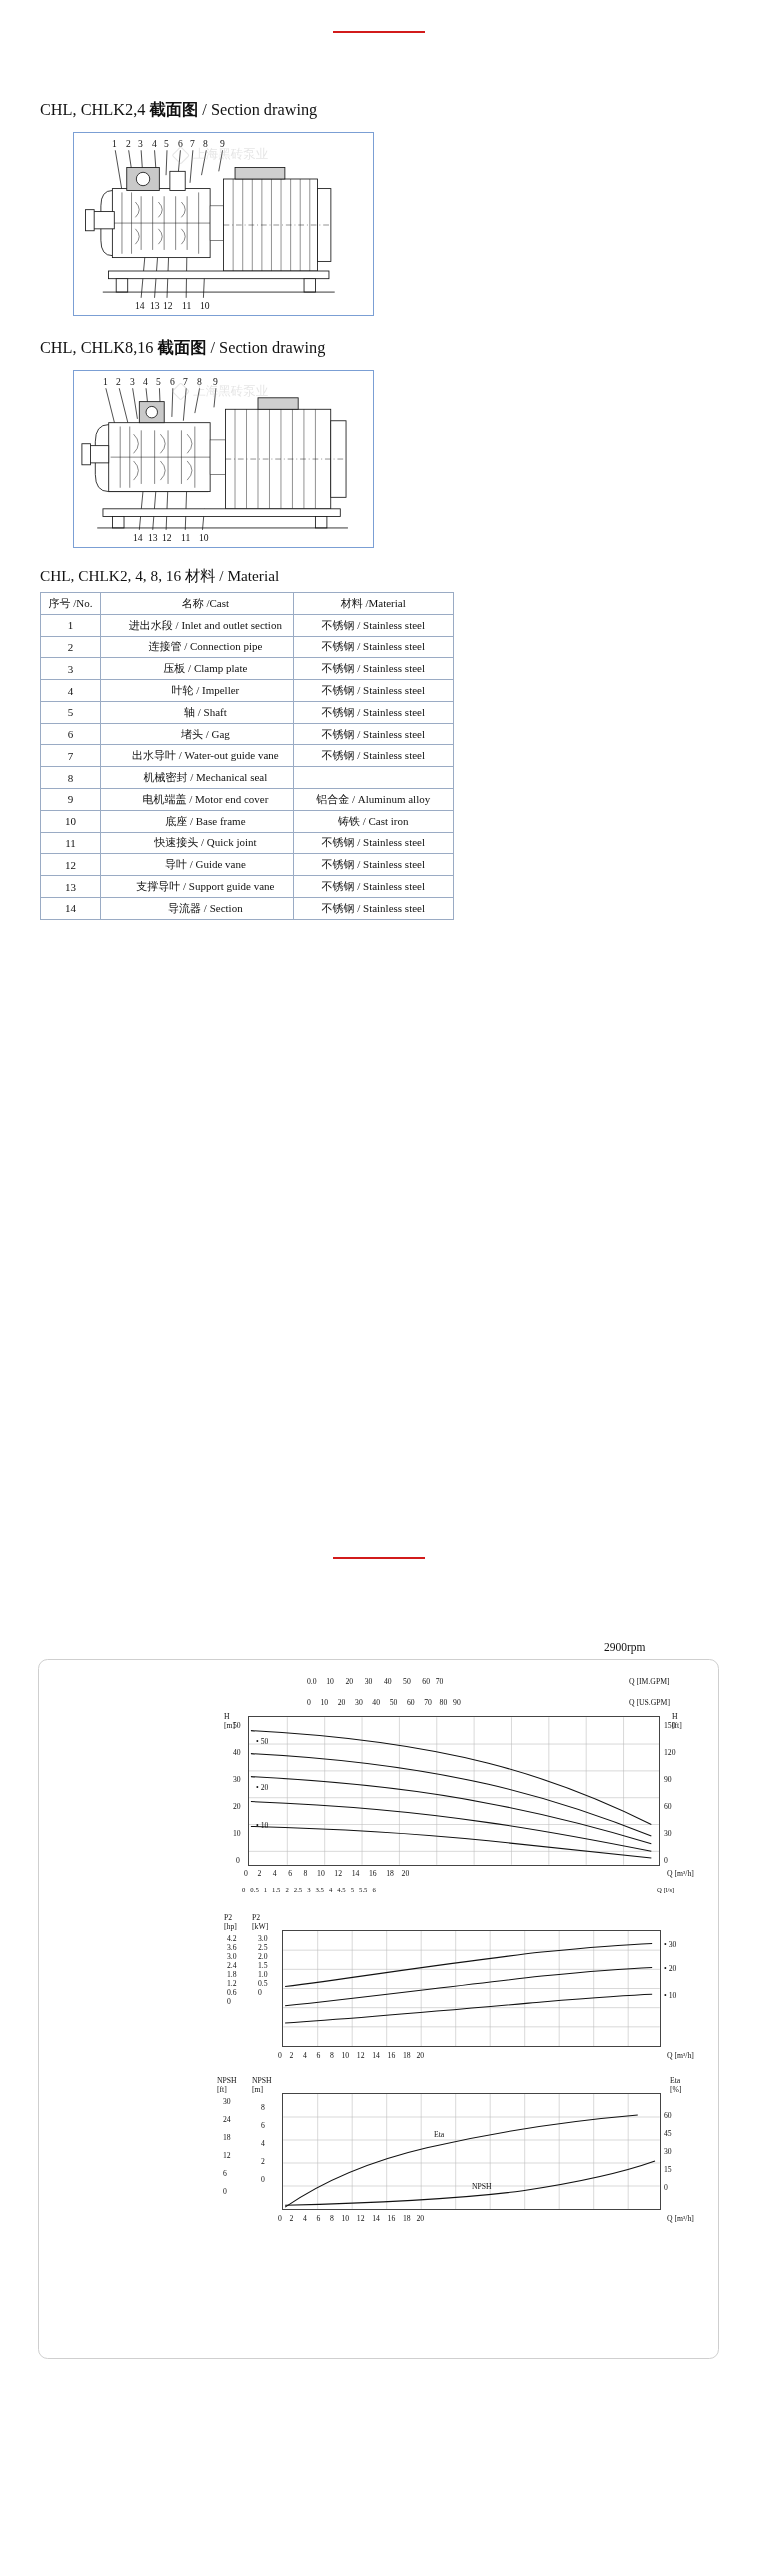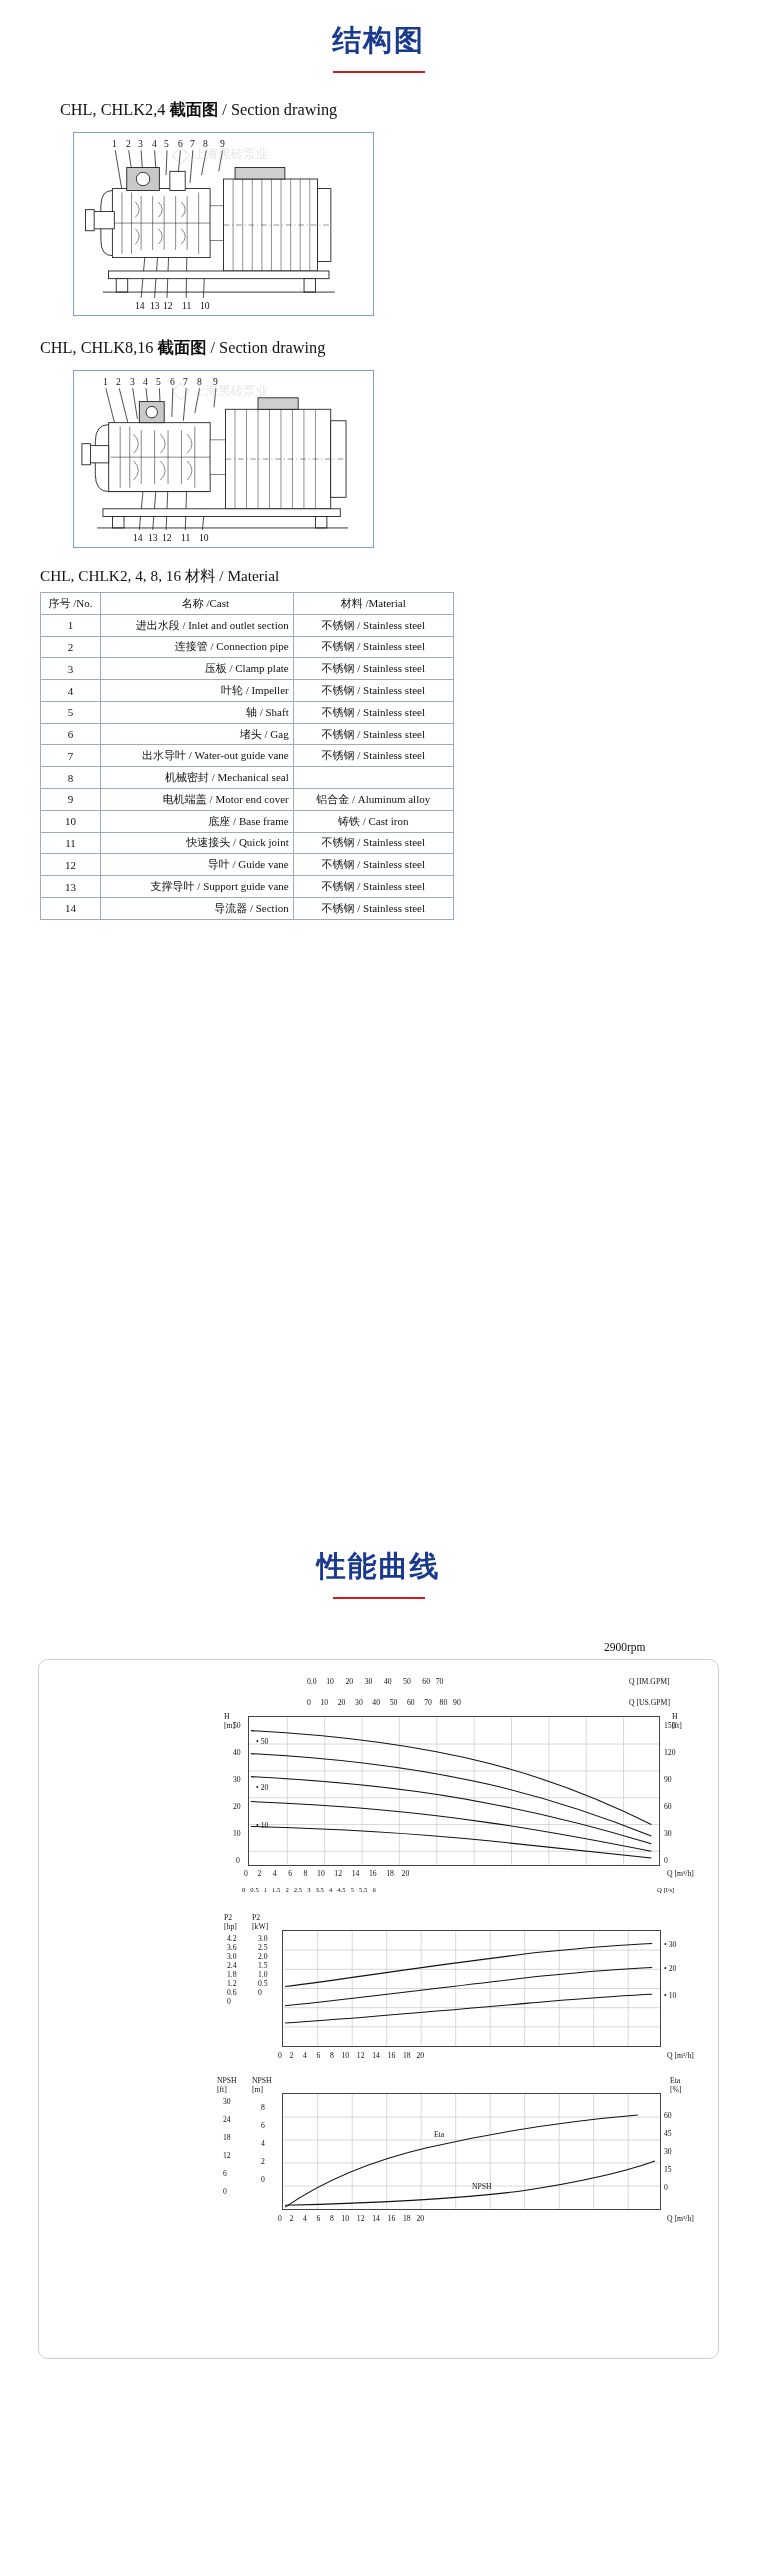--- a/index.html
+++ b/index.html
@@ -85,21 +85,21 @@
     color: #111;
   }
   table.mat th, table.mat td {
     border: 1px solid #9aabc4;
     padding: 2.9px 3.8px;
     text-align: center;
     height: 20px;
   }
   table.mat th { font-weight: normal; }
   table.mat td.c-no { width: 63px; }
-  table.mat td.c-name, table.mat th.c-name { width: 203px; text-align: right; padding-left: 21px;}
+  table.mat td.c-name, table.mat th.c-name { width: 203px; text-align: center; padding-left: 21px;}
   table.mat td.c-mat, table.mat th.c-mat { width: 170px; }
   table.mat th.c-no { width: 63px; }
 
   
   .curve-card {
     position: absolute;
     border: 1px solid #cfcfcf;
     border-radius: 9.6px;
     background: #fff;
   }
@@ -139,25 +139,24 @@
     color: #111;
   }
   svg { display: block; }
 </style>
 </head>
 <body>
 
 <div class="page">
 
   <div id="title1">
-    <div class="section-title">结构图</div>
     <div class="title-underline"></div>
   </div>
 
-  <div class="sub-heading" style="left:40px; top:99px;margin-left:20px;">
+  <div class="sub-heading" style="left:40px; top:99px;">
     <span>CHL, CHLK2,4 </span><b>截面图</b><span> / Section drawing</span>
   </div>
 
   <div class="draw-frame" style="left:73px; top:132px; width:301px; height:184px;">
     <div class="wm" style="left:92px; top:13.4px;"><span class="wm-mark"></span><span>上海黑砖泵业</span></div>
     <svg width="301" height="184" viewBox="0 0 314 192">
       <g stroke="#1a1a1a" fill="none" stroke-width="0.8">
 
         <line x1="43" y1="18" x2="50" y2="60"></line>
         <line x1="57" y1="18" x2="62" y2="52"></line>
@@ -406,21 +405,20 @@
         </tr>
       <tr>
           <td class="c-no">14</td>
           <td class="c-name">导流器 / Section</td>
           <td class="c-mat">不锈钢 / Stainless steel</td>
         </tr>
     </tbody>
   </table>
 
   <div id="title2">
-    <div class="section-title">性能曲线</div>
     <div class="title-underline"></div>
   </div>
 
   <div class="rpm-label" style="left:604px; top:1641px;">2900rpm</div>
 
   <div class="curve-card" style="left:38px; top:1659px; width:681px; height:700px;">
 
     <div class="axis-lbl" style="left:268px; top:17px;">0.0&nbsp;&nbsp;&nbsp;&nbsp;&nbsp;10&nbsp;&nbsp;&nbsp;&nbsp;&nbsp;&nbsp;20&nbsp;&nbsp;&nbsp;&nbsp;&nbsp;&nbsp;30&nbsp;&nbsp;&nbsp;&nbsp;&nbsp;&nbsp;40&nbsp;&nbsp;&nbsp;&nbsp;&nbsp;&nbsp;50&nbsp;&nbsp;&nbsp;&nbsp;&nbsp;&nbsp;60&nbsp;&nbsp;&nbsp;70</div>
     <div class="axis-lbl" style="left:590px; top:17px;">Q [IM.GPM]</div>
     <div class="axis-lbl" style="left:268px; top:38px;">0&nbsp;&nbsp;&nbsp;&nbsp;&nbsp;10&nbsp;&nbsp;&nbsp;&nbsp;&nbsp;20&nbsp;&nbsp;&nbsp;&nbsp;&nbsp;30&nbsp;&nbsp;&nbsp;&nbsp;&nbsp;40&nbsp;&nbsp;&nbsp;&nbsp;&nbsp;50&nbsp;&nbsp;&nbsp;&nbsp;&nbsp;60&nbsp;&nbsp;&nbsp;&nbsp;&nbsp;70&nbsp;&nbsp;&nbsp;&nbsp;80&nbsp;&nbsp;&nbsp;90</div>

